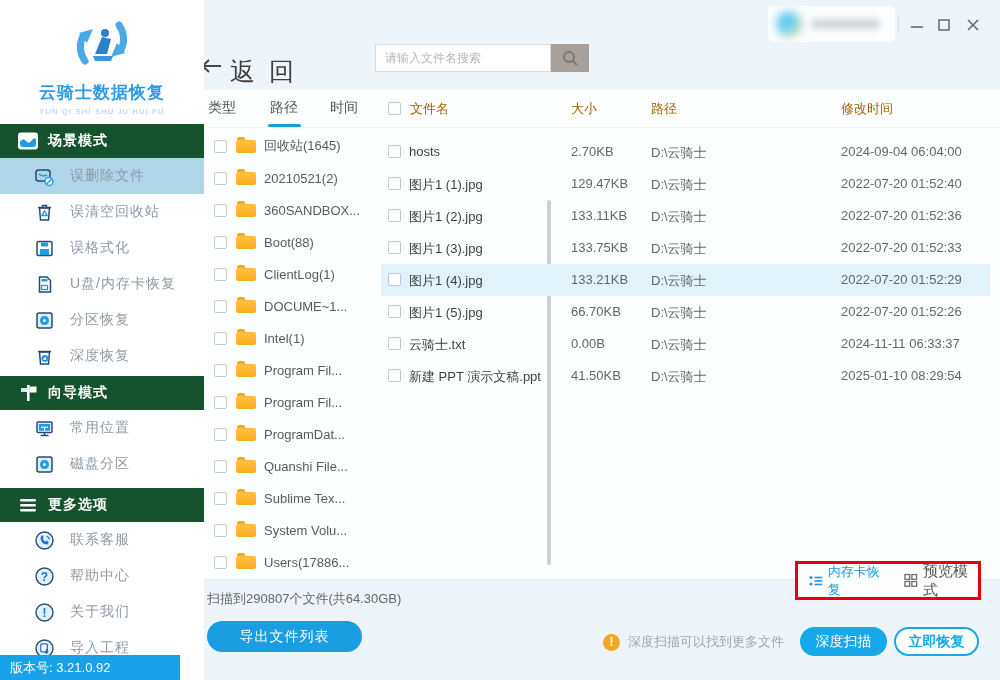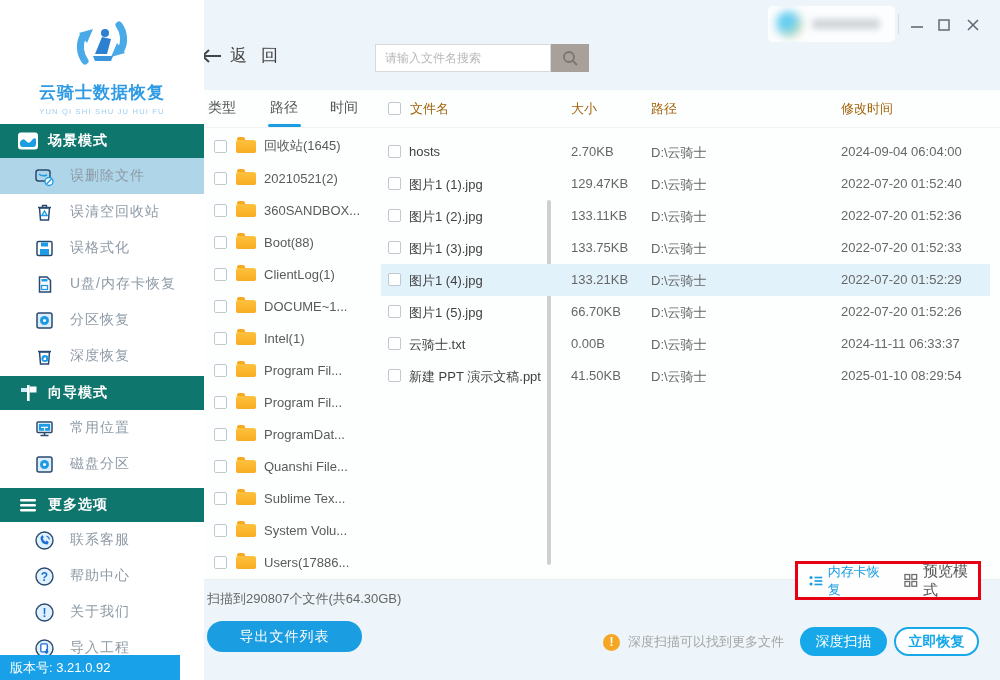--- a/index.html
+++ b/index.html
@@ -6,35 +6,35 @@
   html,body { width:1000px; height:680px; }
   body { font-family:"Liberation Sans","DejaVu Sans",sans-serif; }
   #app { position:relative; width:1000px; height:680px; background:#fff; overflow:hidden; }
 
   
   #sidebar { position:absolute; left:0; top:0; width:204px; height:680px; background:#fff; z-index:5; }
   .logo-wrap { text-align:center; padding-top:6px; }
   .logo-title { font-size:17px; font-weight:bold; color:#2f9be5; letter-spacing:1px; margin-top:-3px; }
   .logo-sub { font-size:7.5px; color:#9fcdec; letter-spacing:1.2px; margin-top:3px; }
   #menu { margin-top:8px; }
-  .shead { height:34px; background:#0f766e; display:flex; align-items:center; padding-left:17px; gap:9px; cursor:pointer; }
+  .shead { height:34px; background:#14532d; display:flex; align-items:center; padding-left:17px; gap:9px; cursor:pointer; }
   .shead .slabel { color:#fff; font-size:14px; font-weight:bold; letter-spacing:1px; }
   .sitem { height:36px; display:flex; align-items:center; padding-left:34px; gap:15px; cursor:pointer; }
   .sitem .ilabel { color:#8e9aa6; font-size:14px; letter-spacing:1px; }
   .sitem.active { background:#aed5e8; }
   .gap2 { height:2px; } .gap6 { height:6px; }
   #version-bar { position:absolute; left:0; bottom:0; width:180px; height:25px; background:#18a0e8;
                  color:#fff; font-size:13px; line-height:25px; padding-left:10px; }
 
   
   #main { position:absolute; left:180px; top:0; width:820px; height:680px; background:#edf5fa; }
 
   
   #back-btn { position:absolute; left:20px; top:44px; display:flex; align-items:center; gap:8px; cursor:pointer; }
-  #back-btn .back-label { font-size:17px; color:#3f3f3f; letter-spacing:14px; }
+  #back-btn .back-label { font-size:25px; color:#3f3f3f; letter-spacing:14px;margin-top:11px; }
   #search-wrap { position:absolute; left:195px; top:44px; display:flex; }
   #search-input { width:176px; height:28px; border:1px solid #d9d9d9; background:#fff; font-size:12px;
                   padding-left:9px; color:#444; outline:none; }
   #search-input::placeholder { color:#b8b8b8; }
   #search-btn { width:38px; height:28px; background:#a8a09b; border:none; display:flex; align-items:center;
                 justify-content:center; cursor:pointer; }
   #blur-pill { position:absolute; left:588px; top:6px; width:127px; height:36px; background:rgba(255,255,255,.8);
                border-radius:5px; overflow:hidden; }
   #blur-blob { position:absolute; left:8px; top:5px; width:26px; height:26px; border-radius:50%;
                background:radial-gradient(circle at 35% 35%, #4fc7f2 0%, #7fd4f0 45%, #ffd75e 100%); filter:blur(4px); }

